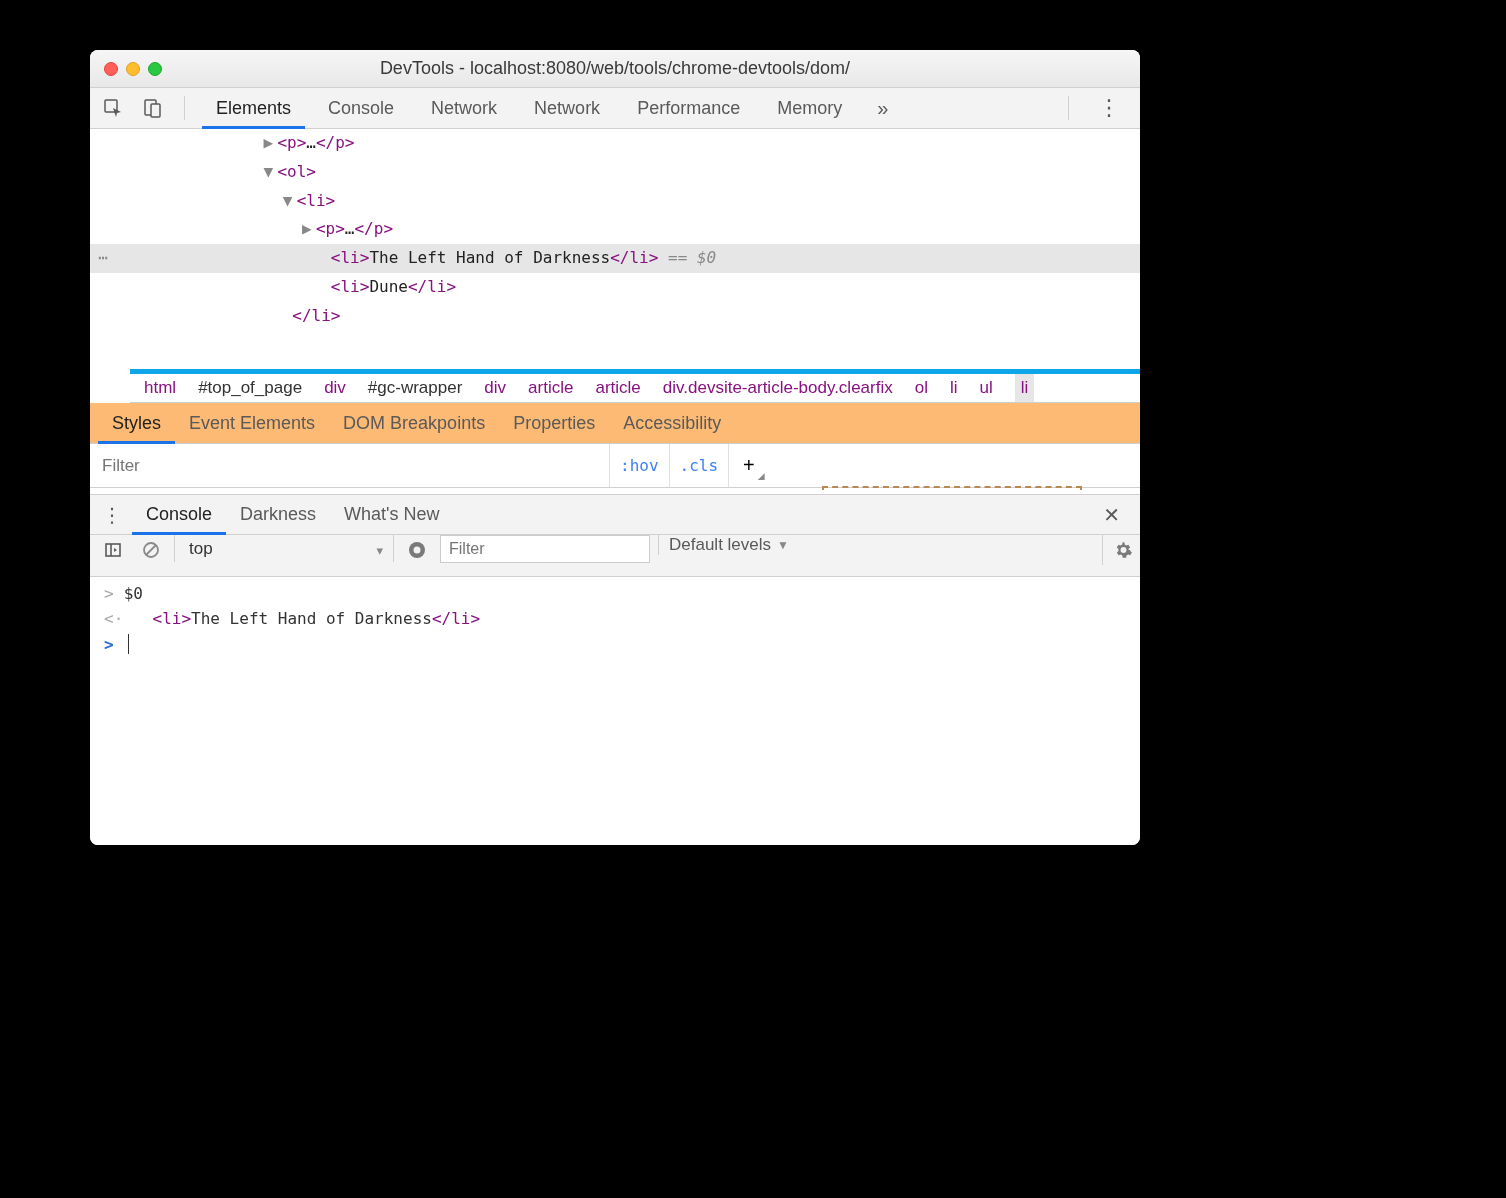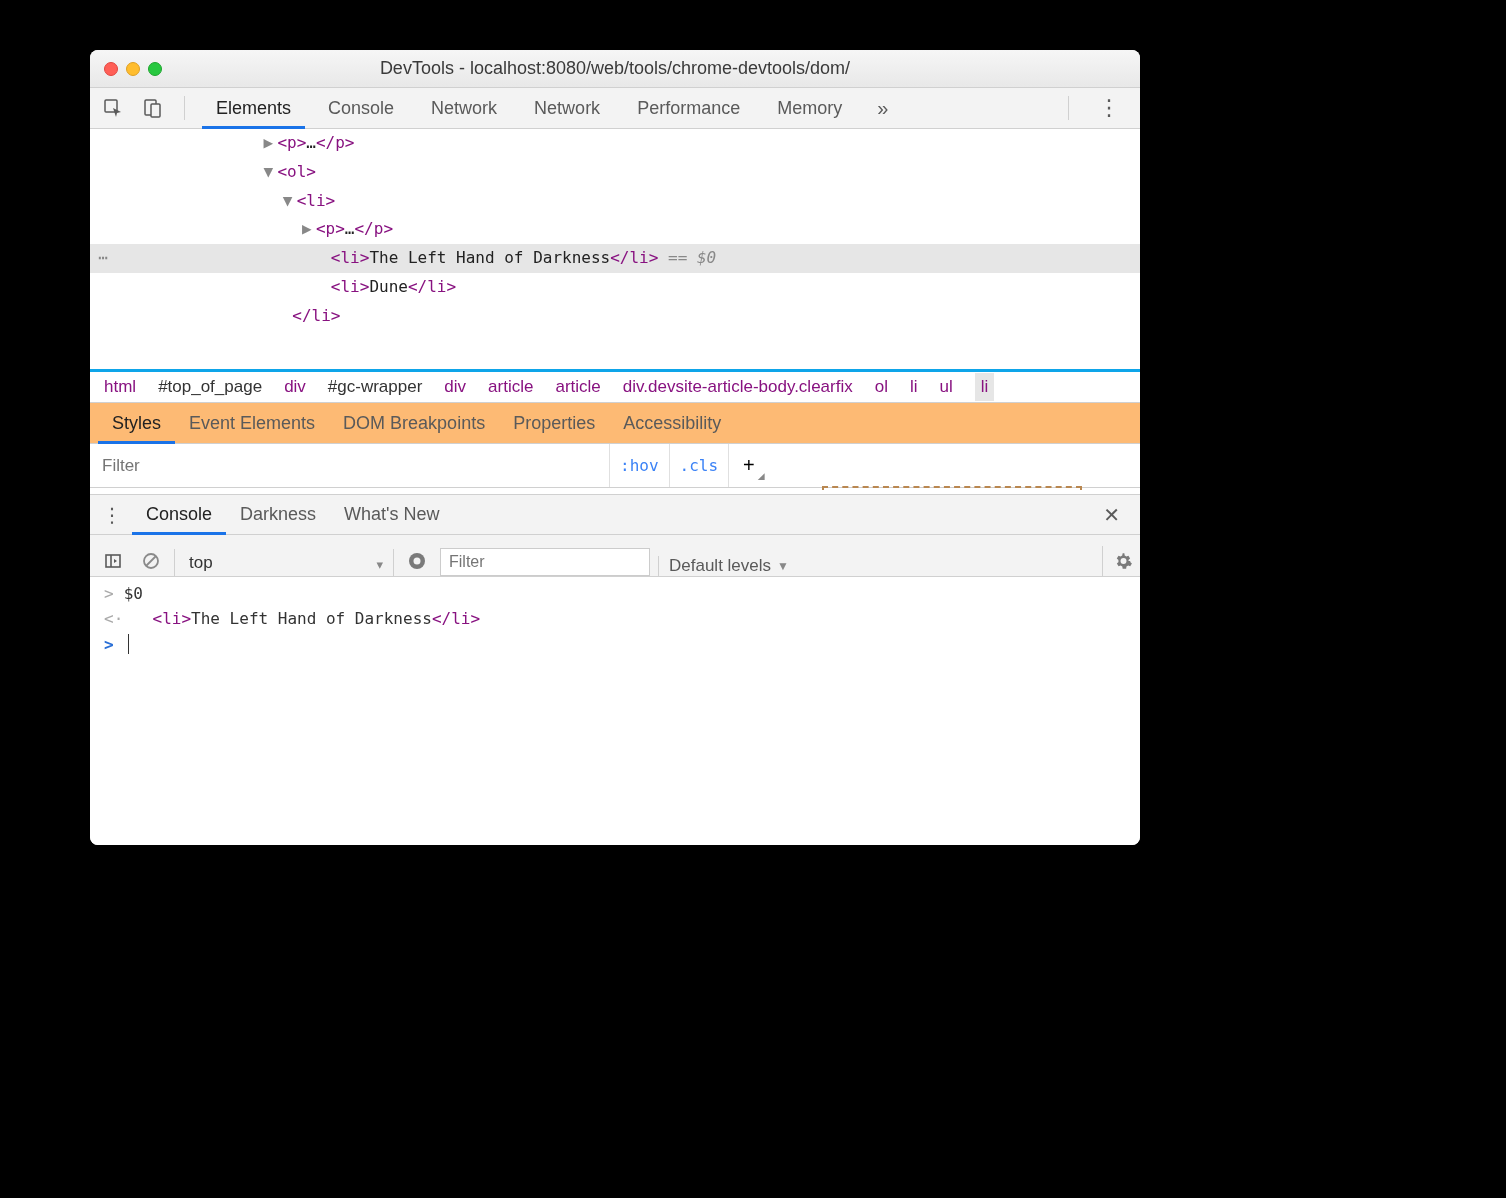--- a/index.html
+++ b/index.html
@@ -113,30 +113,31 @@
   }
   .arrow { color: #888; display: inline-block; width: 14px; }
   .tag-bracket { color: #881280; }
   .tag-name { color: #881280; }
   .text-content { color: #222; }
   .ellipsis-dots { color: #222; }
   .dollar0 { color: #888; font-style: italic; }
 
   .breadcrumbs {
     height: 34px;
-    border-top: 3px solid #0ea5e9;
+    border-top: 5px solid #0ea5e9;
     border-bottom: 1px solid #d0d0d0;
     background: #fff;
     display: flex;
     align-items: center;
     gap: 22px;
     padding: 0 14px;
     font-size: 17px;
     color: #5a5a5a;
     overflow: hidden;
+    margin-left: 40px;
   }
   .crumb { cursor: pointer; color: #881280; white-space: nowrap; }
   .crumb.black { color: #333; }
   .crumb.selected { background: #e6e6e6; padding: 4px 6px; }
 
   .styles-tabs {
     height: 41px;
     border-bottom: 1px solid #d0d0d0;
     background: #fdba74;
     display: flex;
@@ -201,21 +202,21 @@
     margin-left: auto;
     padding: 0 12px;
     cursor: pointer;
     font-size: 20px;
   }
   .console-toolbar {
     height: 42px;
     border-bottom: 1px solid #d0d0d0;
     background: #f3f3f3;
     display: flex;
-    align-items: flex-end;
+    align-items: flex-start;
     padding: 0 8px;
     gap: 8px;
     font-size: 17px;
     color: #5a5a5a;
   }
   .ctx-select {
     border: none;
     background: transparent;
     font-size: 17px;
     color: #333;

